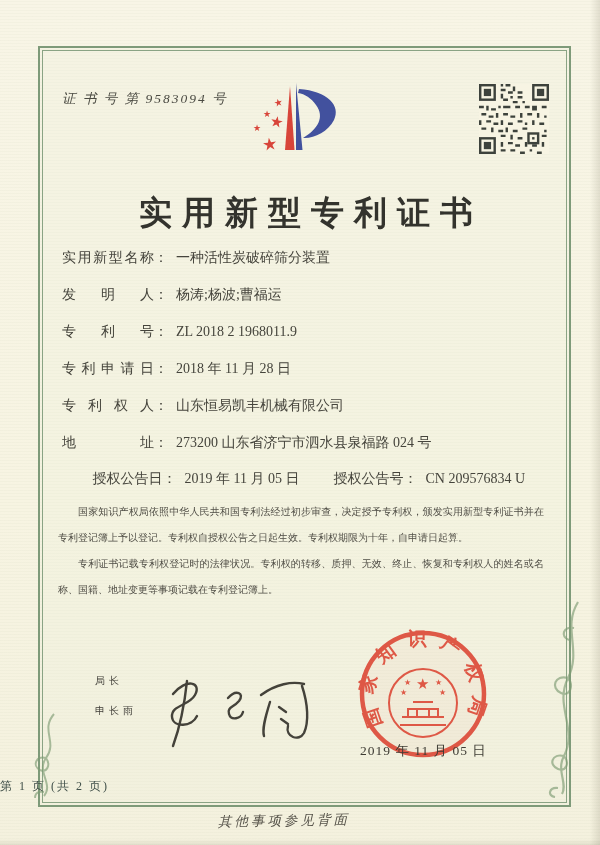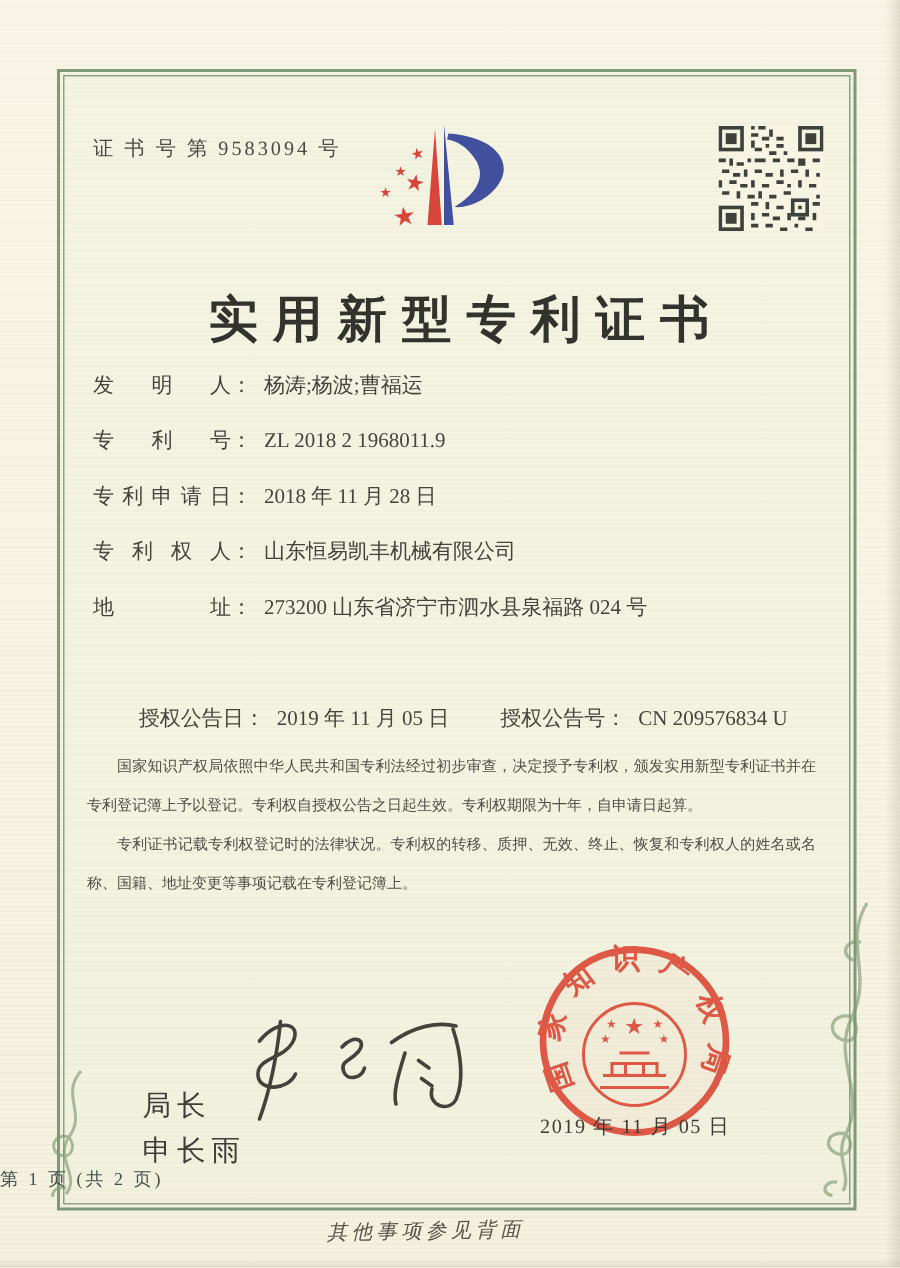--- a/index.html
+++ b/index.html
@@ -5,35 +5,35 @@
   html,body{margin:0;padding:0;}
   body{width:600px;height:845px;background:#efece0;font-family:"Liberation Serif","DejaVu Serif",serif;}
   .page{position:relative;width:600px;height:845px;overflow:hidden;
     background:
       repeating-linear-gradient(0deg, rgba(150,165,130,0.05) 0 1px, rgba(0,0,0,0) 1px 3px),
       linear-gradient(180deg,#f8f5e6 0%, #f7f4e2 60%, #f4f1de 100%);
   }
   .frame{position:absolute;left:38px;top:46px;width:529px;height:757px;
     border:2px solid #7e9a79;background:rgba(235,240,220,0.25);}
   .frame::before{content:"";position:absolute;inset:2px;border:1px solid #8aa384;}
-  .cert-no{position:absolute;left:62px;top:90px;font-size:13.5px;color:#4a4a42;letter-spacing:2px;}
+  .cert-no{position:absolute;left:62px;top:90px;font-size:13.5px;color:#4a4a42;letter-spacing:2px;font-style:italic;}
   .logo{position:absolute;left:228px;top:70px;}
   .qr{position:absolute;left:479px;top:84px;}
   .title{position:absolute;left:0;top:180px;width:600px;margin:11px;text-align:center;
     font-size:33px;font-weight:bold;color:#33332d;letter-spacing:10px;}
   .fields{position:absolute;left:62px;top:248px;width:478px;font-size:14px;color:#45443c;}
   .row{line-height:19px;margin-bottom:18px;white-space:nowrap;}
   .lbl{display:inline-block;width:92px;text-align:justify;text-align-last:justify;}
   .colon{margin-right:8px;}
   .grant{position:absolute;left:62px;top:470px;width:500px;font-size:14px;color:#45443c;white-space:nowrap;}
   .g1{display:inline-block;width:268px;text-align:center;}
   .body-text{position:absolute;left:58px;top:499px;width:486px;font-size:10px;line-height:26px;
     color:#504e46;text-align:justify;}
   .body-text p{margin:0;text-indent:2em;}
-  .signer{position:absolute;left:95px;top:723px;font-size:19px;color:#3f3d37;letter-spacing:4px;line-height:30px;}
+  .signer{position:absolute;left:95px;top:666px;font-size:10px;color:#3f3d37;letter-spacing:4px;line-height:30px;}
   .sig{position:absolute;left:158px;top:674px;}
   .seal{position:absolute;left:356px;top:627px;opacity:0.92;}
   .seal-ring-text{font-size:19px;font-weight:bold;letter-spacing:12px;fill:#dd4c3a;}
   .seal-date{position:absolute;left:360px;top:742px;font-size:13.5px;color:#3e3c34;letter-spacing:1px;}
   .pageno{position:absolute;left:0;top:778px;width:600px;text-align:left;font-size:12px;color:#41504a;letter-spacing:2px;}
   .backnote{position:absolute;left:218px;top:812px;font-size:13.5px;font-style:italic;color:#56534a;
     letter-spacing:3px;transform:rotate(-1deg);}
   .orn{position:absolute;opacity:0.65;}
   .edge-r{position:absolute;right:0;top:0;width:10px;height:845px;
     background:linear-gradient(90deg, rgba(0,0,0,0) 0%, rgba(120,115,95,0.18) 100%);}
@@ -89,20 +89,23 @@
       M0,15h1v2h-1z M3,15h2v1h-2z M6,16h2v1h-2z M9,15h1v2h-1z M12,16h2v1h-2z M16,15h2v1h-2z M19,16h1v1h-1z M22,15h1v2h-1z M25,16h2v1h-2z
       M1,18h2v1h-2z M5,18h1v2h-1z M8,19h2v1h-2z M11,18h1v2h-1z M14,19h2v1h-2z M18,18h2v1h-2z M27,19h1v1h-1z
       M9,21h2v1h-2z M13,21h1v2h-1z M16,22h2v1h-2z M26,21h2v1h-2z
       M9,24h1v2h-1z M12,24h2v1h-2z M15,25h2v1h-2z M19,24h1v2h-1z M22,25h2v1h-2z M26,24h1v2h-1z
       M9,27h2v1h-2z M13,27h2v1h-2z M17,28h2v1h-2z M21,27h1v1h-1z M24,28h2v1h-2z"></path>
   </svg>
 
   <h1 class="title">实用新型专利证书</h1>
 
   <div class="fields">
+    <div class="row">
+      <span class="lbl">实用新型名称</span><span class="colon">：</span><span class="val">一种活性炭破碎筛分装置</span>
+    </div>
     <div class="row">
       <span class="lbl">发明人</span><span class="colon">：</span><span class="val">杨涛;杨波;曹福运</span>
     </div>
     <div class="row">
       <span class="lbl">专利号</span><span class="colon">：</span><span class="val">ZL 2018 2 1968011.9</span>
     </div>
     <div class="row">
       <span class="lbl">专利申请日</span><span class="colon">：</span><span class="val">2018 年 11 月 28 日</span>
     </div>
     <div class="row">

